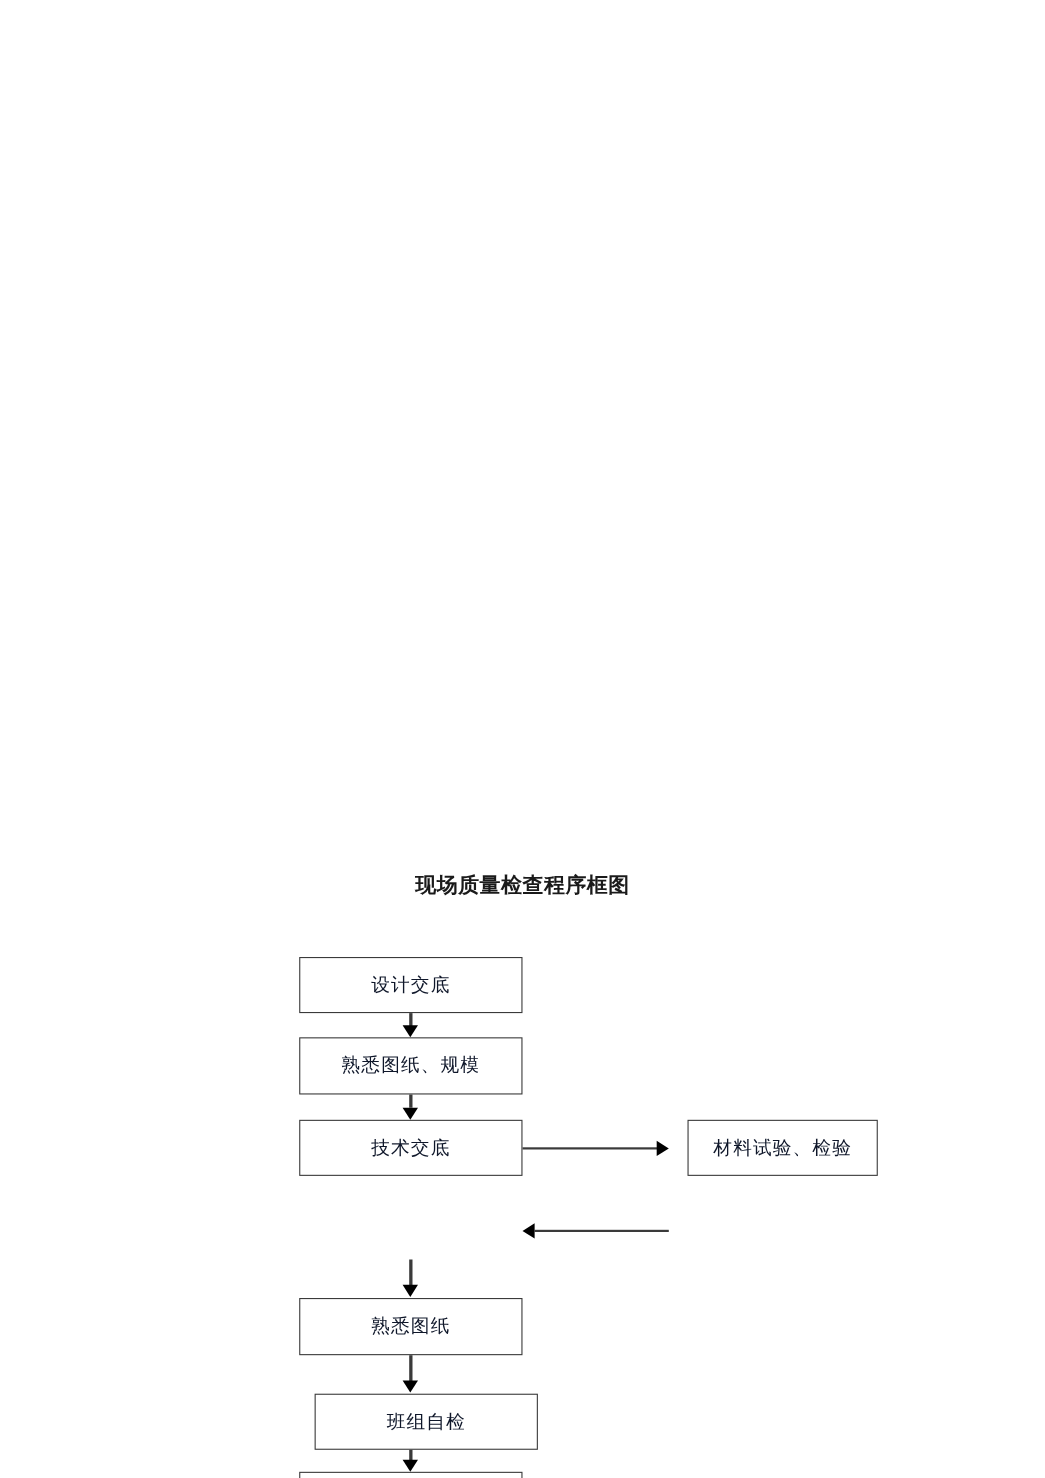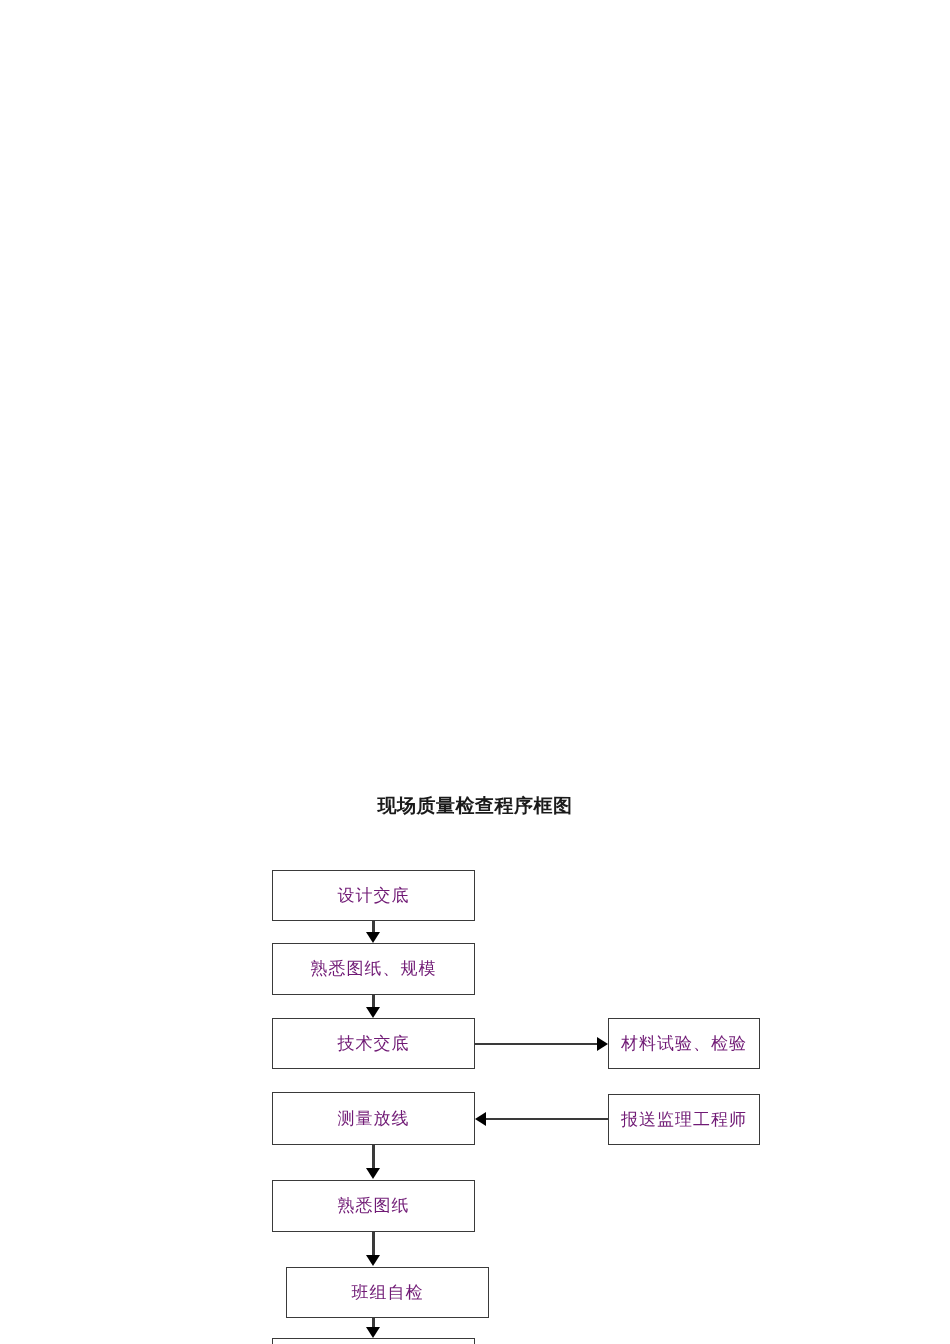--- a/index.html
+++ b/index.html
@@ -44,29 +44,29 @@
   .flow-box {
     position: absolute;
     box-sizing: border-box;
     border: 1.5px solid #3a3a3a;
     background: #ffffff;
     display: flex;
     align-items: center;
     justify-content: center;
     font-size: 17px;
     line-height: 22px;
-    color: #701a75;
+    color: #0f172a;
     letter-spacing: 1px;
     white-space: nowrap;
     text-align: right;
   }
 
   
   .col-main   { left: 272px;  width: 203px; }
-  .col-side   { left: 608px;  width: 152px; }
+  .col-side   { left: 625px;  width: 173px; }
 
   .box-1 { top: 870px;  height: 51px; }
   .box-2 { top: 943px;  height: 52px; }
   .box-3 { top: 1018px; height: 51px; }
   .box-4 { top: 1092px; height: 53px; }
   .box-5 { top: 1180px; height: 52px; }
   .box-6 { top: 1267px; height: 51px; margin-left: 14px; }
   
   .box-7 { top: 1338px; height: 52px; }
 
@@ -121,43 +121,37 @@
   </div>
 
   <div class="flow-box col-main box-3">
     <span>技术交底</span>
   </div>
 
   <div class="flow-box col-main box-2">
     <span>熟悉图纸、规模</span>
   </div>
 
-  <div class="flow-box col-main box-4">
-    <span>测量放线</span>
-  </div>
 
   <div class="flow-box col-main box-5">
     <span>熟悉图纸</span>
   </div>
 
   <div class="flow-box col-main box-6">
     <span>班组自检</span>
   </div>
 
   <div class="flow-box col-main box-7">
     <span></span>
   </div>
 
   <div class="flow-box col-side side-1">
     <span>材料试验、检验</span>
   </div>
 
-  <div class="flow-box col-side side-2">
-    <span>报送监理工程师</span>
-  </div>
 
   <div class="conn conn-v" style="left:372px; top:921px; height:13px;"></div>
   <div class="arrow-down" style="left:366px; top:932px;"></div>
 
   <div class="conn conn-v" style="left:372px; top:995px; height:12px;"></div>
   <div class="arrow-down" style="left:366px; top:1007px;"></div>
 
   <div class="conn conn-h" style="left:475px; top:1043px; width:124px;"></div>
   <div class="arrow-right" style="left:597px; top:1037px;"></div>
 

